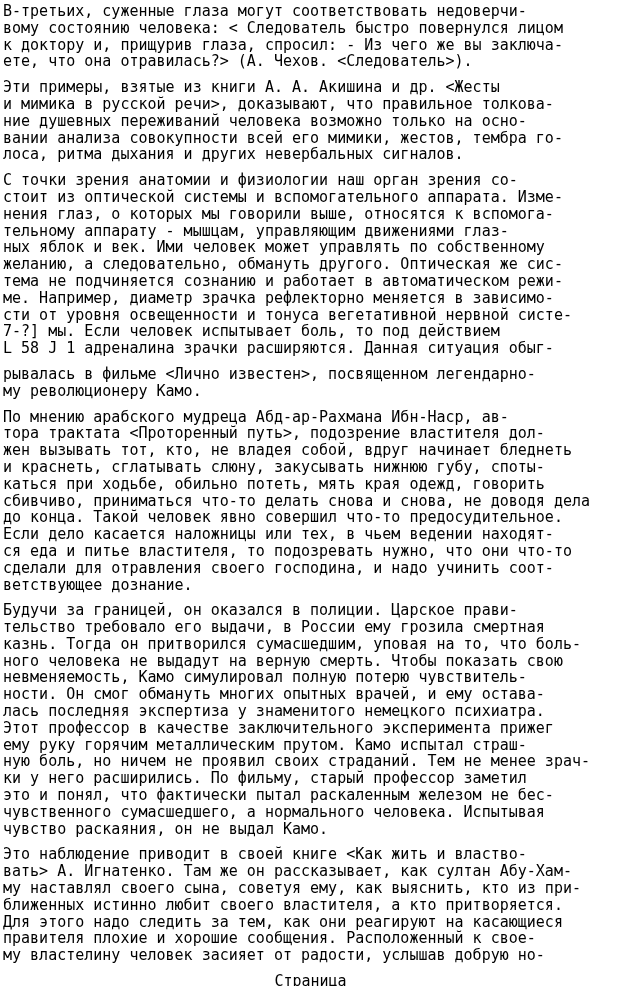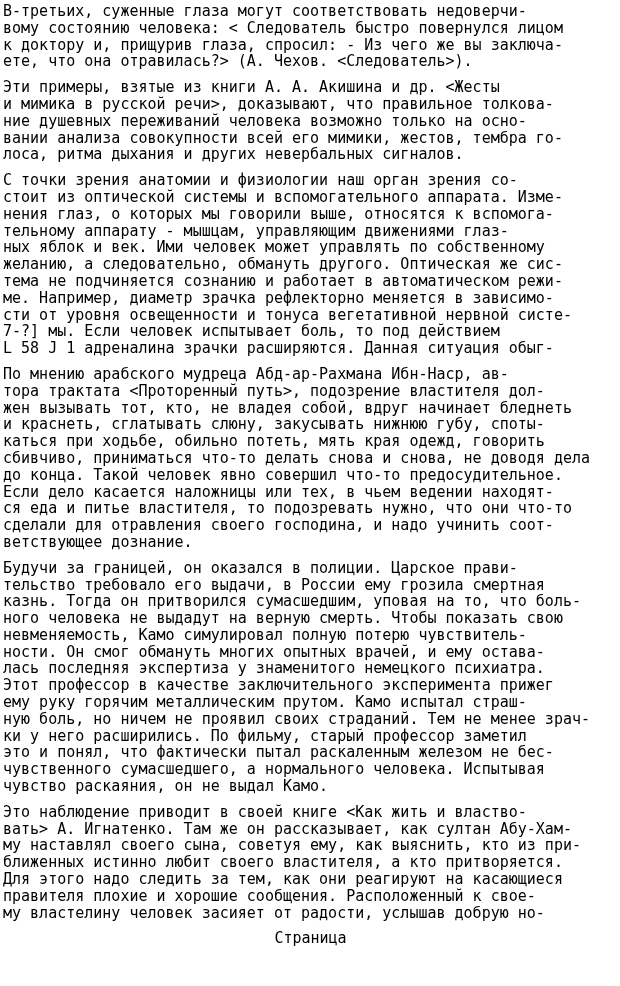--- a/index.html
+++ b/index.html
@@ -51,20 +51,22 @@
 стоит из оптической системы и вспомогательного аппарата. Изме-
 нения глаз, о которых мы говорили выше, относятся к вспомога-
 тельному аппарату - мышцам, управляющим движениями глаз-
 ных яблок и век. Ими человек может управлять по собственному
 желанию, а следовательно, обмануть другого. Оптическая же сис-
 тема не подчиняется сознанию и работает в автоматическом режи-
 ме. Например, диаметр зрачка рефлекторно меняется в зависимо-
 сти от уровня освещенности и тонуса вегетативной нервной систе-
 7-?] мы. Если человек испытывает боль, то под действием
 L 58 J 1 адреналина зрачки расширяются. Данная ситуация обыг-</div>
+  <div class="para">рывалась в фильме &lt;Лично известен&gt;, посвященном легендарно-
+му революционеру Камо.</div>
   <div class="para">По мнению арабского мудреца Абд-ар-Рахмана Ибн-Наср, ав-
 тора трактата &lt;Проторенный путь&gt;, подозрение властителя дол-
 жен вызывать тот, кто, не владея собой, вдруг начинает бледнеть
 и краснеть, сглатывать слюну, закусывать нижнюю губу, споты-
 каться при ходьбе, обильно потеть, мять края одежд, говорить
 сбивчиво, приниматься что-то делать снова и снова, не доводя дела
 до конца. Такой человек явно совершил что-то предосудительное.
 Если дело касается наложницы или тех, в чьем ведении находят-
 ся еда и питье властителя, то подозревать нужно, что они что-то
 сделали для отравления своего господина, и надо учинить соот-

